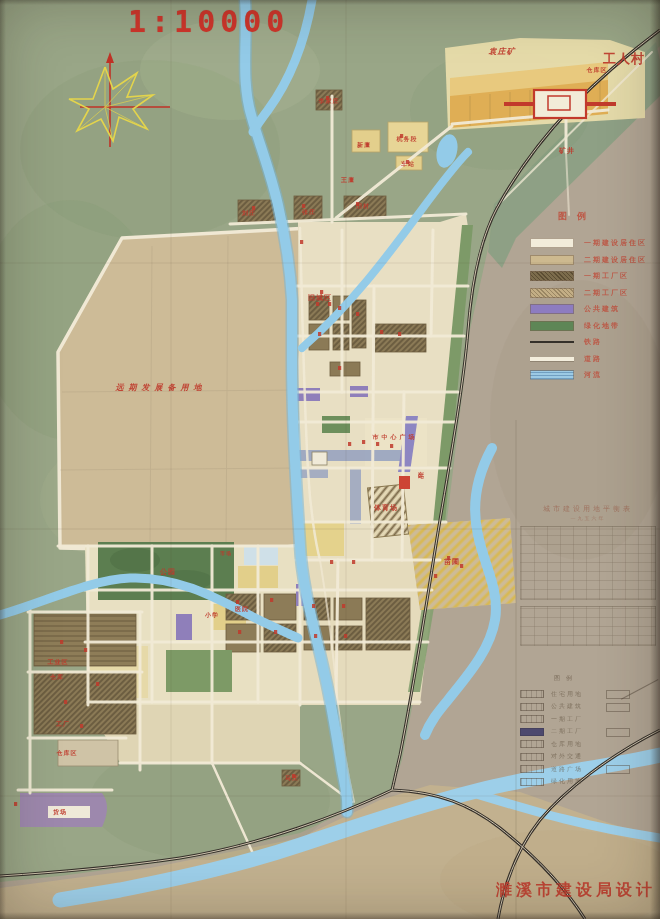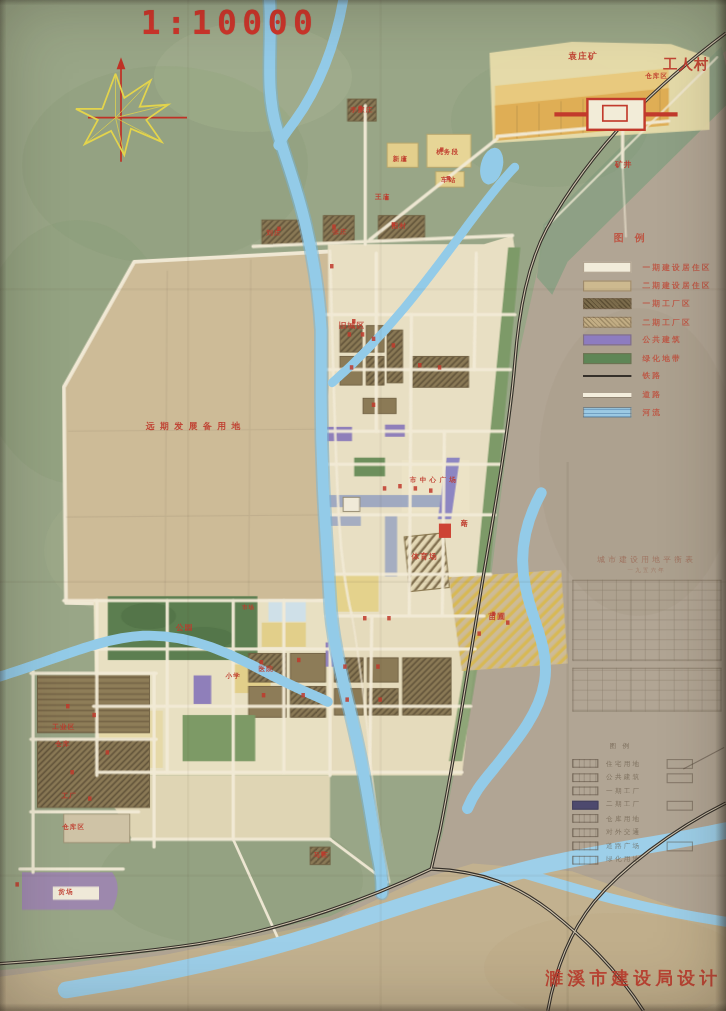--- a/index.html
+++ b/index.html
@@ -448,34 +448,34 @@
           <span class="pl-right"></span>
         </div>
         <div class="pl-row">
           <span class="pl-sw"></span>
           <span class="pl-label">绿化用地</span>
         </div>
       </div>
   </div>
 
   <div id="labels-layer">
-      <div class="map-label" style="left: 530px; top: 52px; font-size: 8px; letter-spacing: 1px;">袁庄矿</div>
+      <div class="map-label" style="left: 502px; top: 52px; font-size: 8px; letter-spacing: 1px; font-style: italic;">袁庄矿</div>
       <div class="map-label" style="left: 624px; top: 58px; font-size: 13px; letter-spacing: 1px;">工人村</div>
       <div class="map-label" style="left: 597px; top: 70px; font-size: 6px; letter-spacing: 1px;">仓库区</div>
       <div class="map-label" style="left: 567px; top: 150px; font-size: 7px; letter-spacing: 1px;">矿井</div>
       <div class="map-label" style="left: 329px; top: 101px; font-size: 6px; letter-spacing: 1px;">李家庄</div>
       <div class="map-label" style="left: 364px; top: 145px; font-size: 6px; letter-spacing: 1px;">新庄</div>
       <div class="map-label" style="left: 407px; top: 139px; font-size: 6px; letter-spacing: 1px;">机务段</div>
       <div class="map-label" style="left: 408px; top: 164px; font-size: 6px; letter-spacing: 1px;">车站</div>
       <div class="map-label" style="left: 348px; top: 180px; font-size: 6px; letter-spacing: 1px;">王庄</div>
       <div class="map-label" style="left: 249px; top: 213px; font-size: 6px; letter-spacing: 1px;">刘庄</div>
       <div class="map-label" style="left: 309px; top: 212px; font-size: 6px; letter-spacing: 1px;">张庄</div>
       <div class="map-label" style="left: 363px; top: 206px; font-size: 6px; letter-spacing: 1px;">旧村</div>
       <div class="map-label" style="left: 320px; top: 297px; font-size: 7px; letter-spacing: 1px;">旧城区</div>
-      <div class="map-label" style="left: 178px; top: 388px; font-size: 8px; letter-spacing: 5px;">远期发展备用地</div>
+      <div class="map-label" style="left: 161px; top: 388px; font-size: 8px; letter-spacing: 5px; font-style: italic;">远期发展备用地</div>
       <div class="map-label" style="left: 395px; top: 437px; font-size: 6px; letter-spacing: 3px;">市中心广场</div>
       <div class="map-label vertical" style="left: 421px; top: 467px; font-size: 6px; letter-spacing: 1px;">车站</div>
       <div class="map-label" style="left: 386px; top: 507px; font-size: 7px; letter-spacing: 1px;">体育场</div>
       <div class="map-label" style="left: 452px; top: 561px; font-size: 7px; letter-spacing: 1px;">苗圃</div>
       <div class="map-label" style="left: 168px; top: 571px; font-size: 7px; letter-spacing: 1px;">公园</div>
       <div class="map-label" style="left: 226px; top: 553px; font-size: 5px; letter-spacing: 1px;">市场</div>
       <div class="map-label" style="left: 212px; top: 615px; font-size: 6px; letter-spacing: 1px;">小学</div>
       <div class="map-label" style="left: 242px; top: 609px; font-size: 6px; letter-spacing: 1px;">医院</div>
       <div class="map-label" style="left: 58px; top: 662px; font-size: 6px; letter-spacing: 1px;">工业区</div>
       <div class="map-label" style="left: 57px; top: 677px; font-size: 6px; letter-spacing: 1px;">仓库</div>

